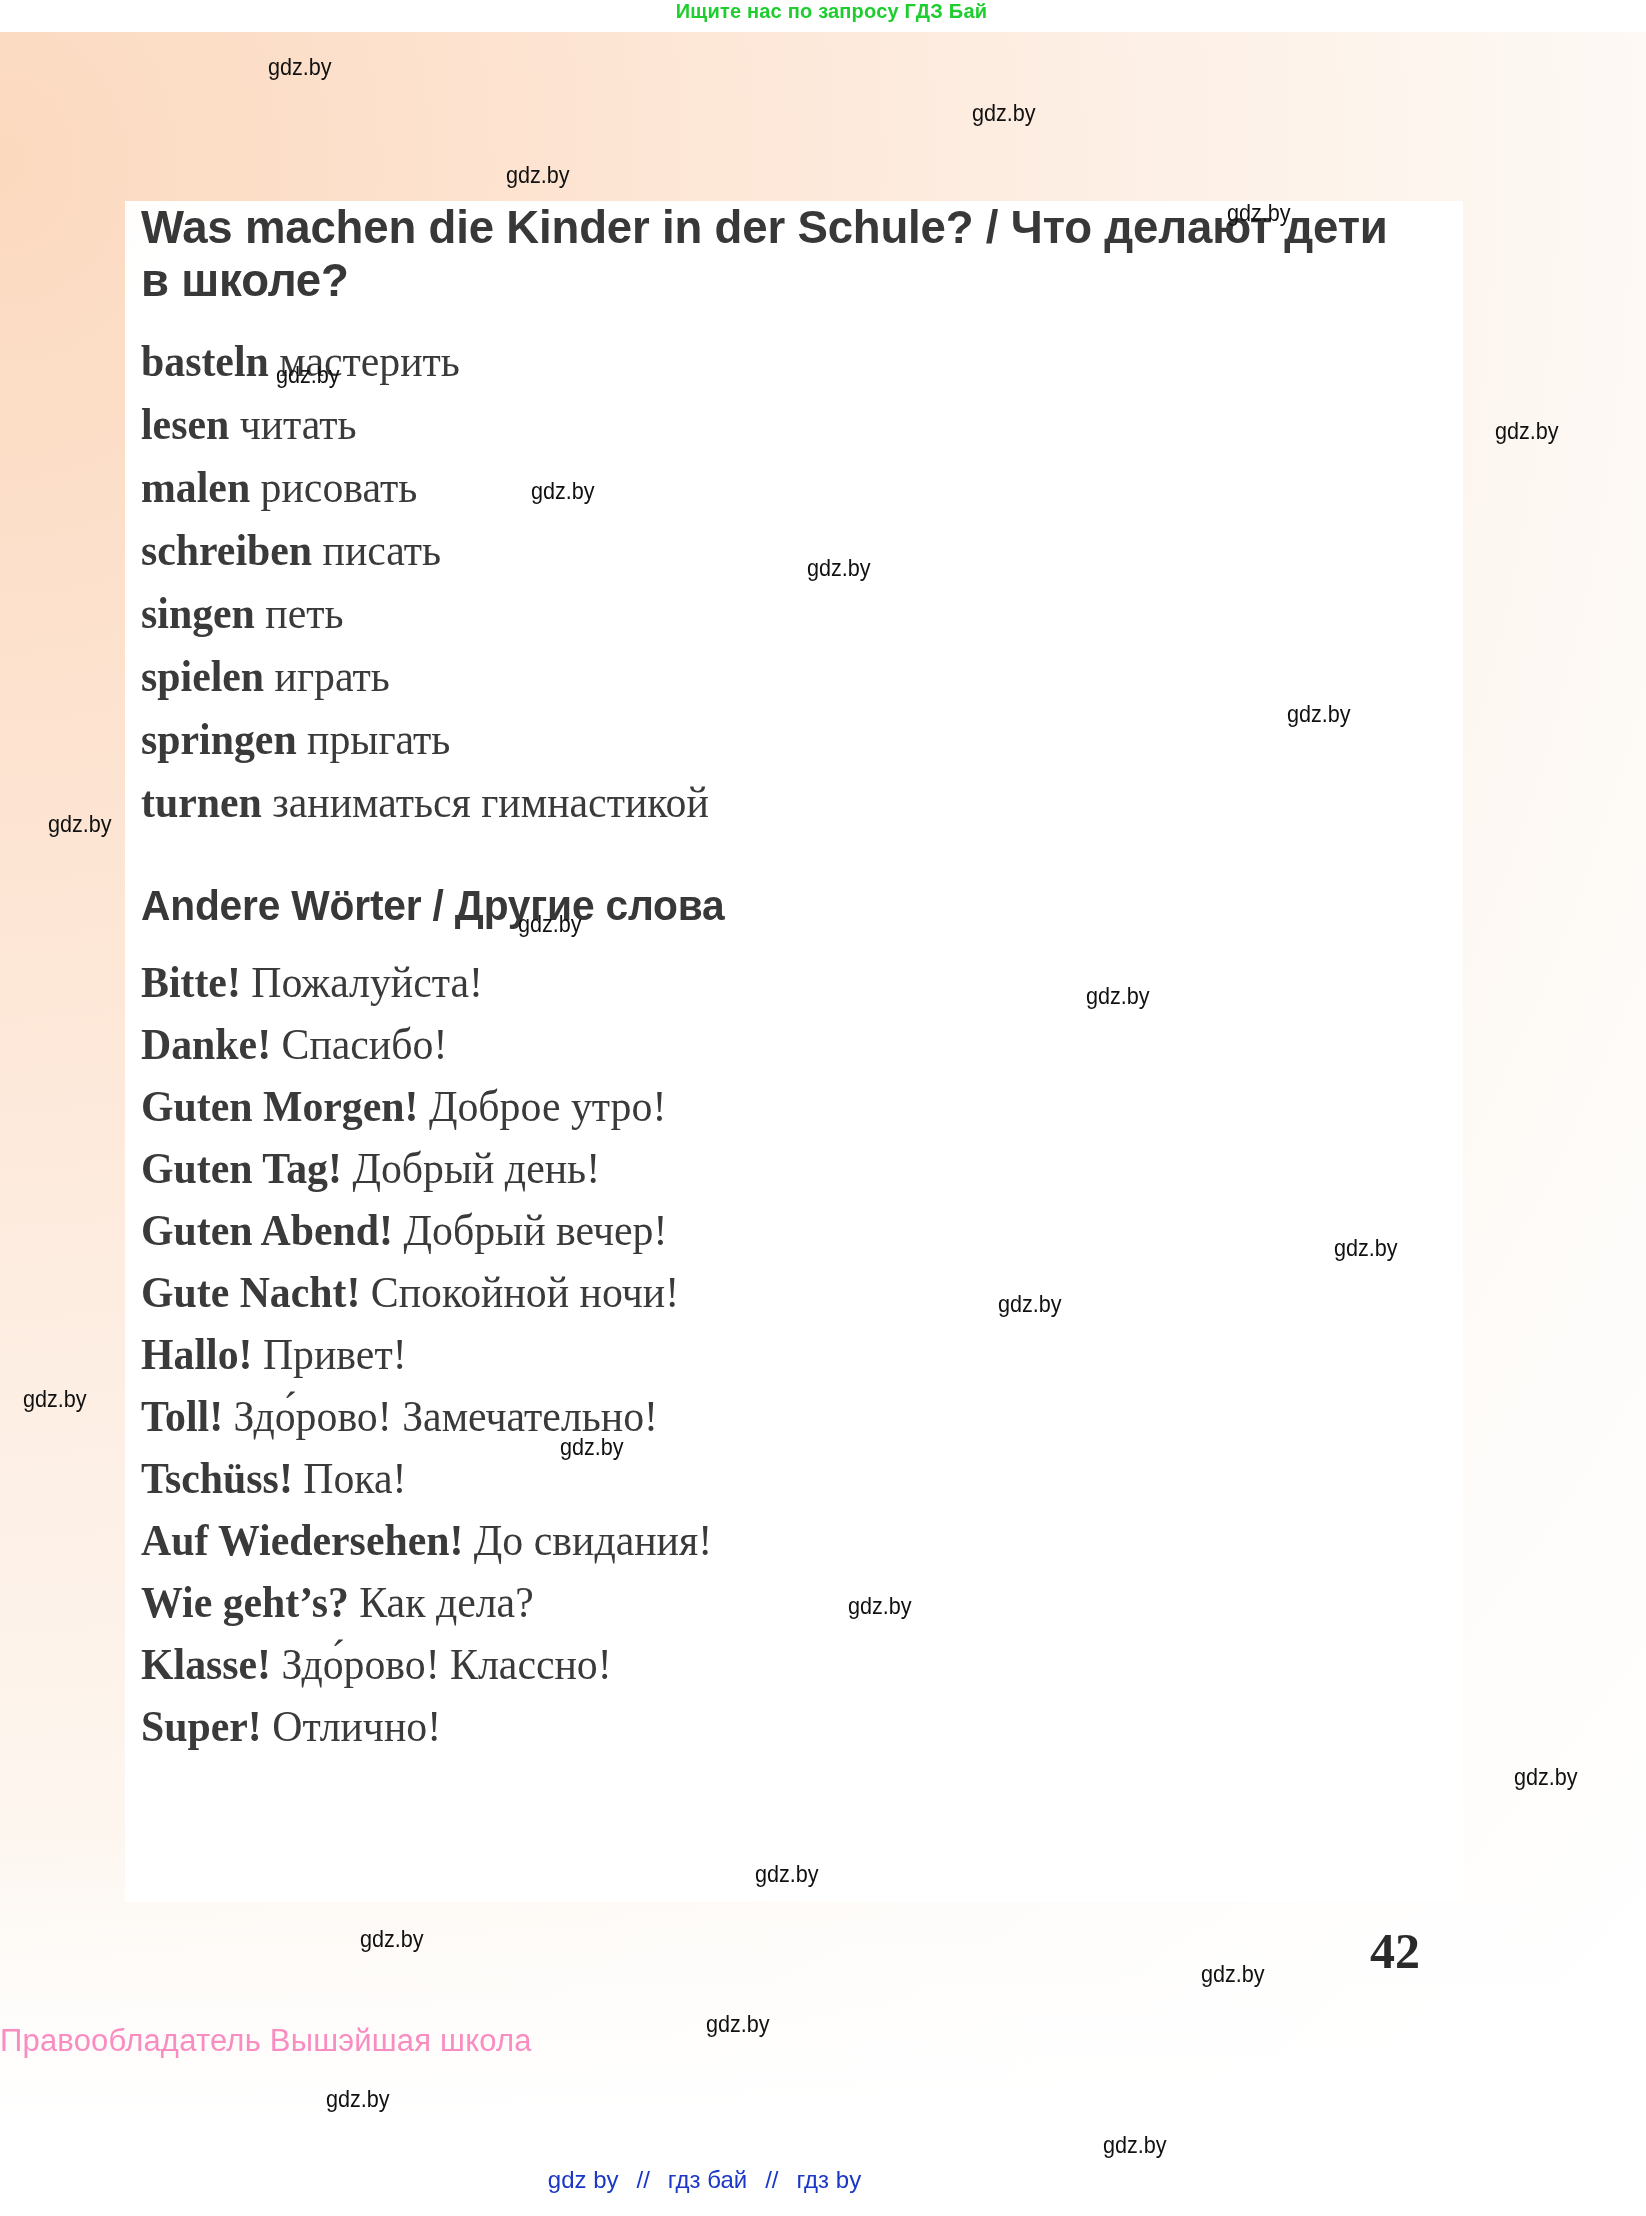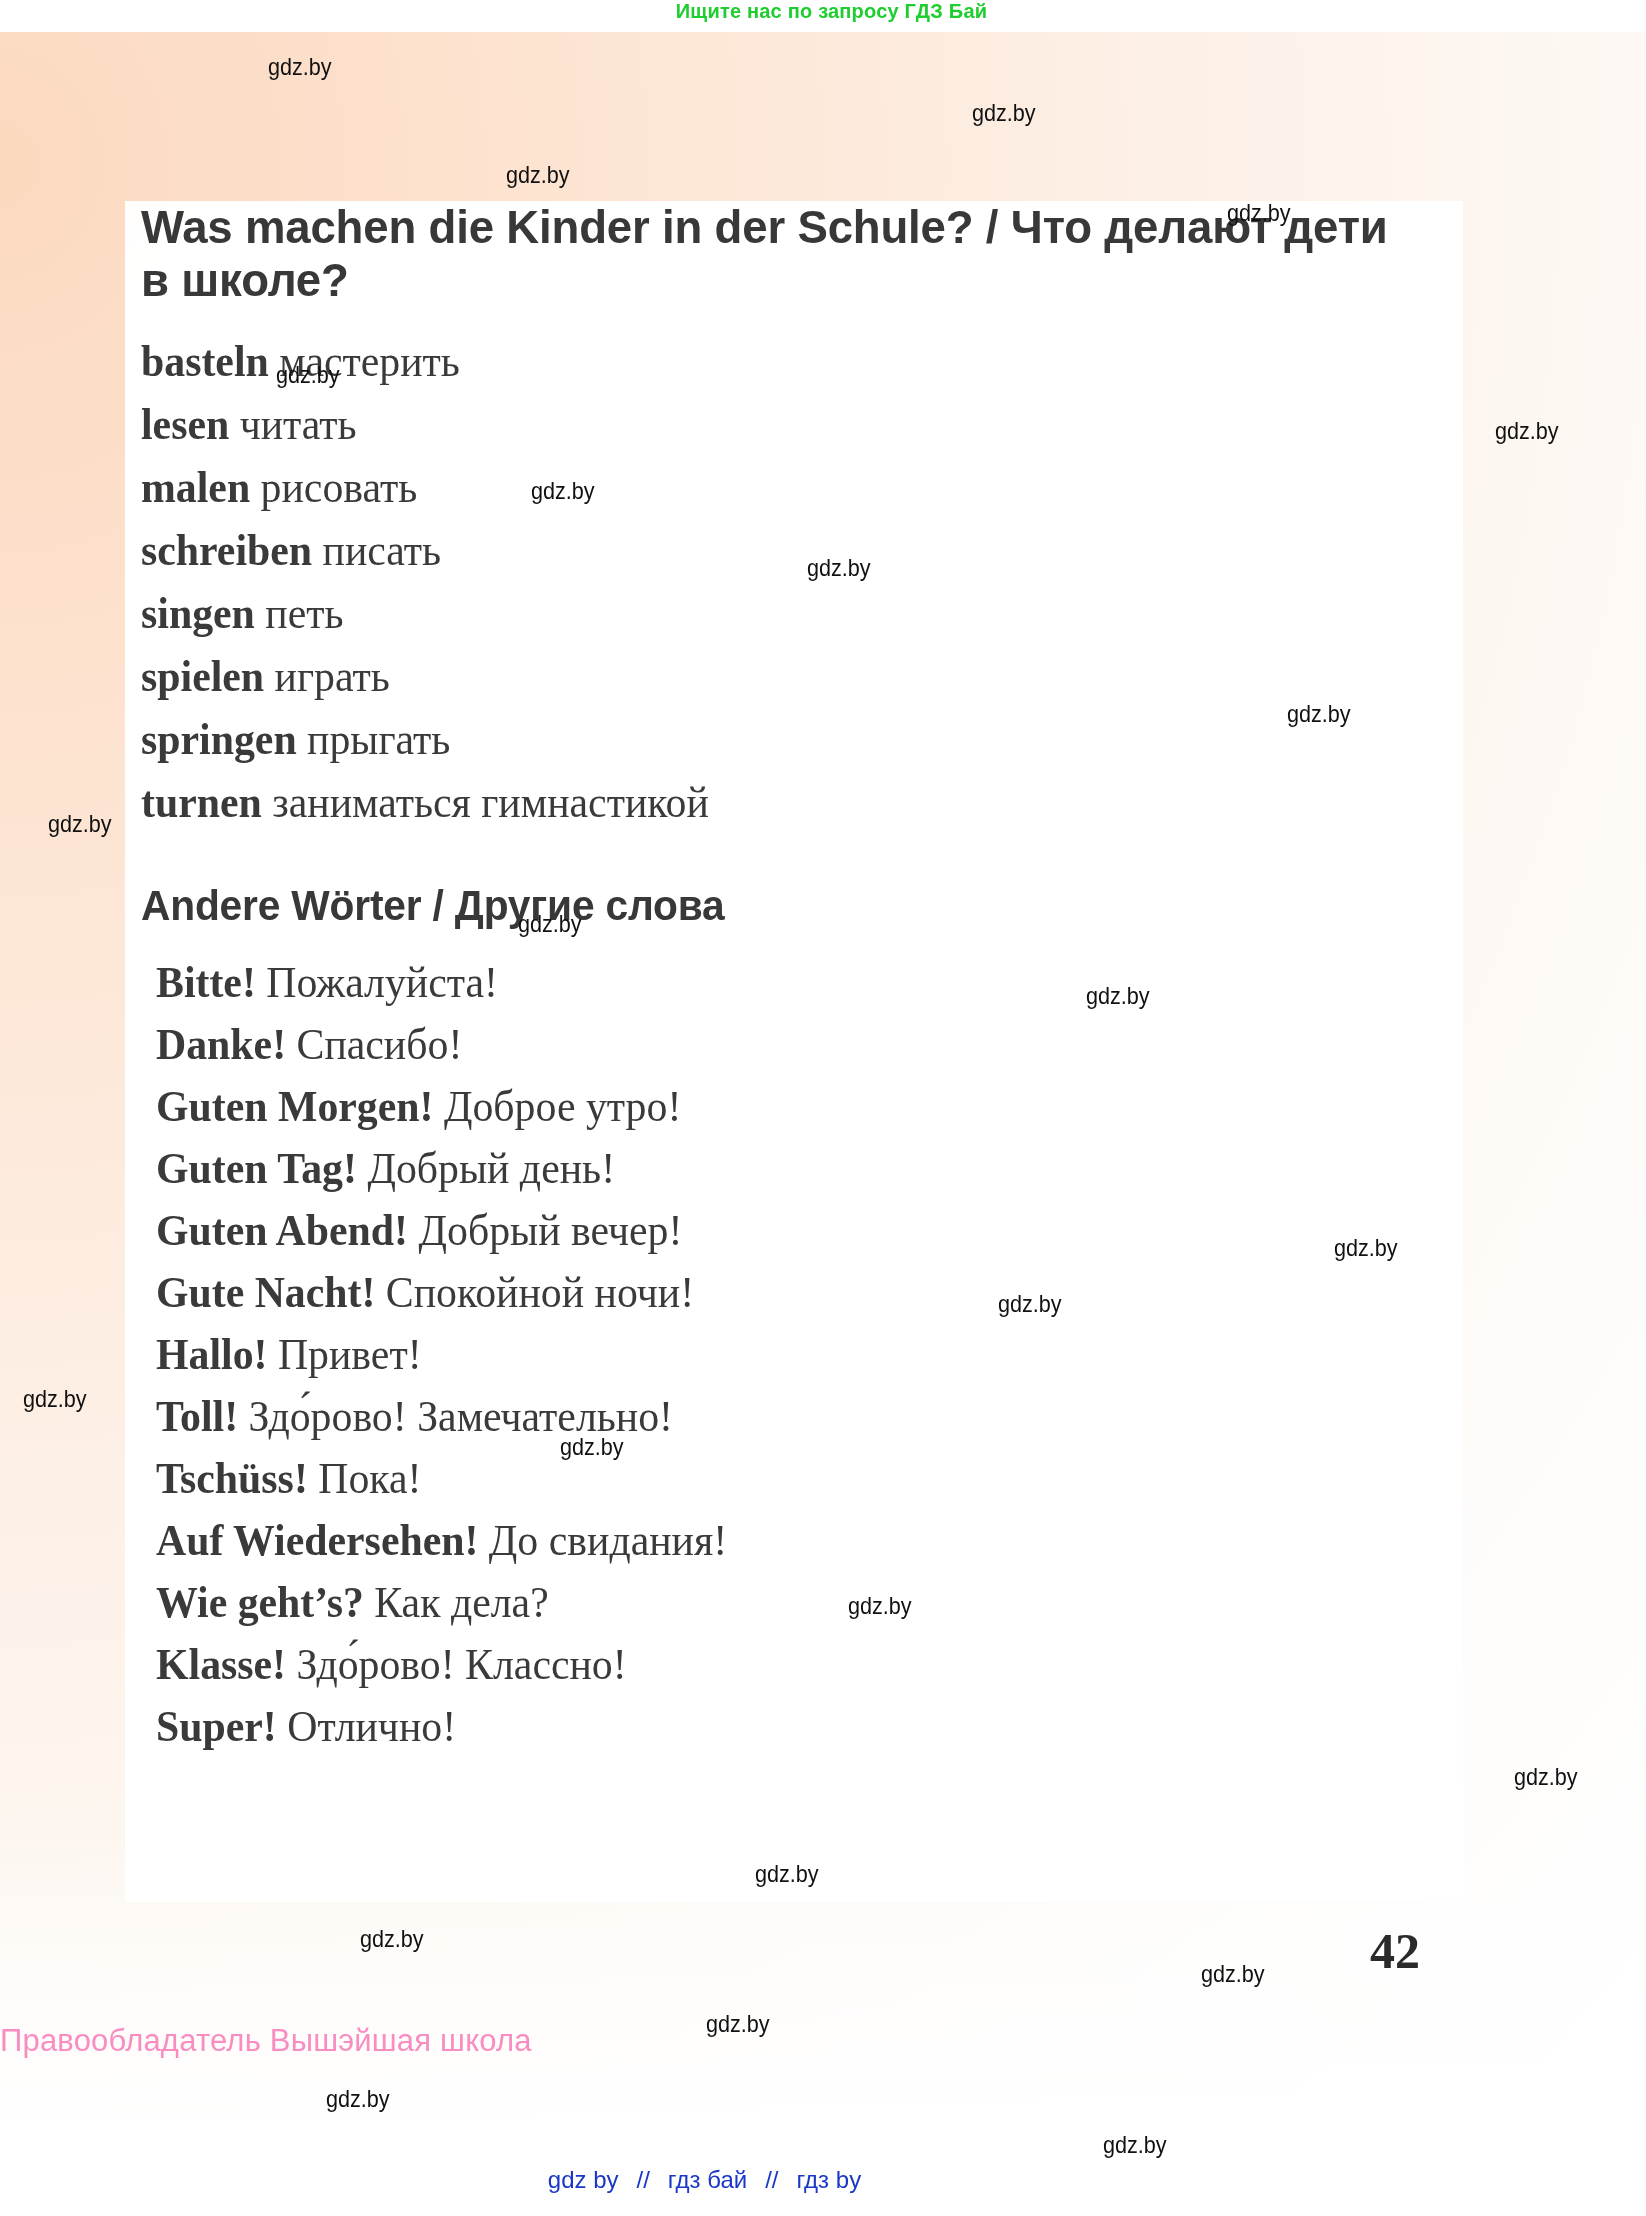--- a/index.html
+++ b/index.html
@@ -124,21 +124,20 @@
     margin-top: 24px;
   }
 
   .heading-other {
     margin-top: 48px;
     font-size: 42px;
   }
 
   .block-phrases {
     margin-top: 22.6px;
-    margin-left: 15px;
   }
   .block-phrases li {
     line-height: 62px;
   }
 
   
   .page-number {
     position: absolute;
     left: 1370px;
     top: 1922px;

